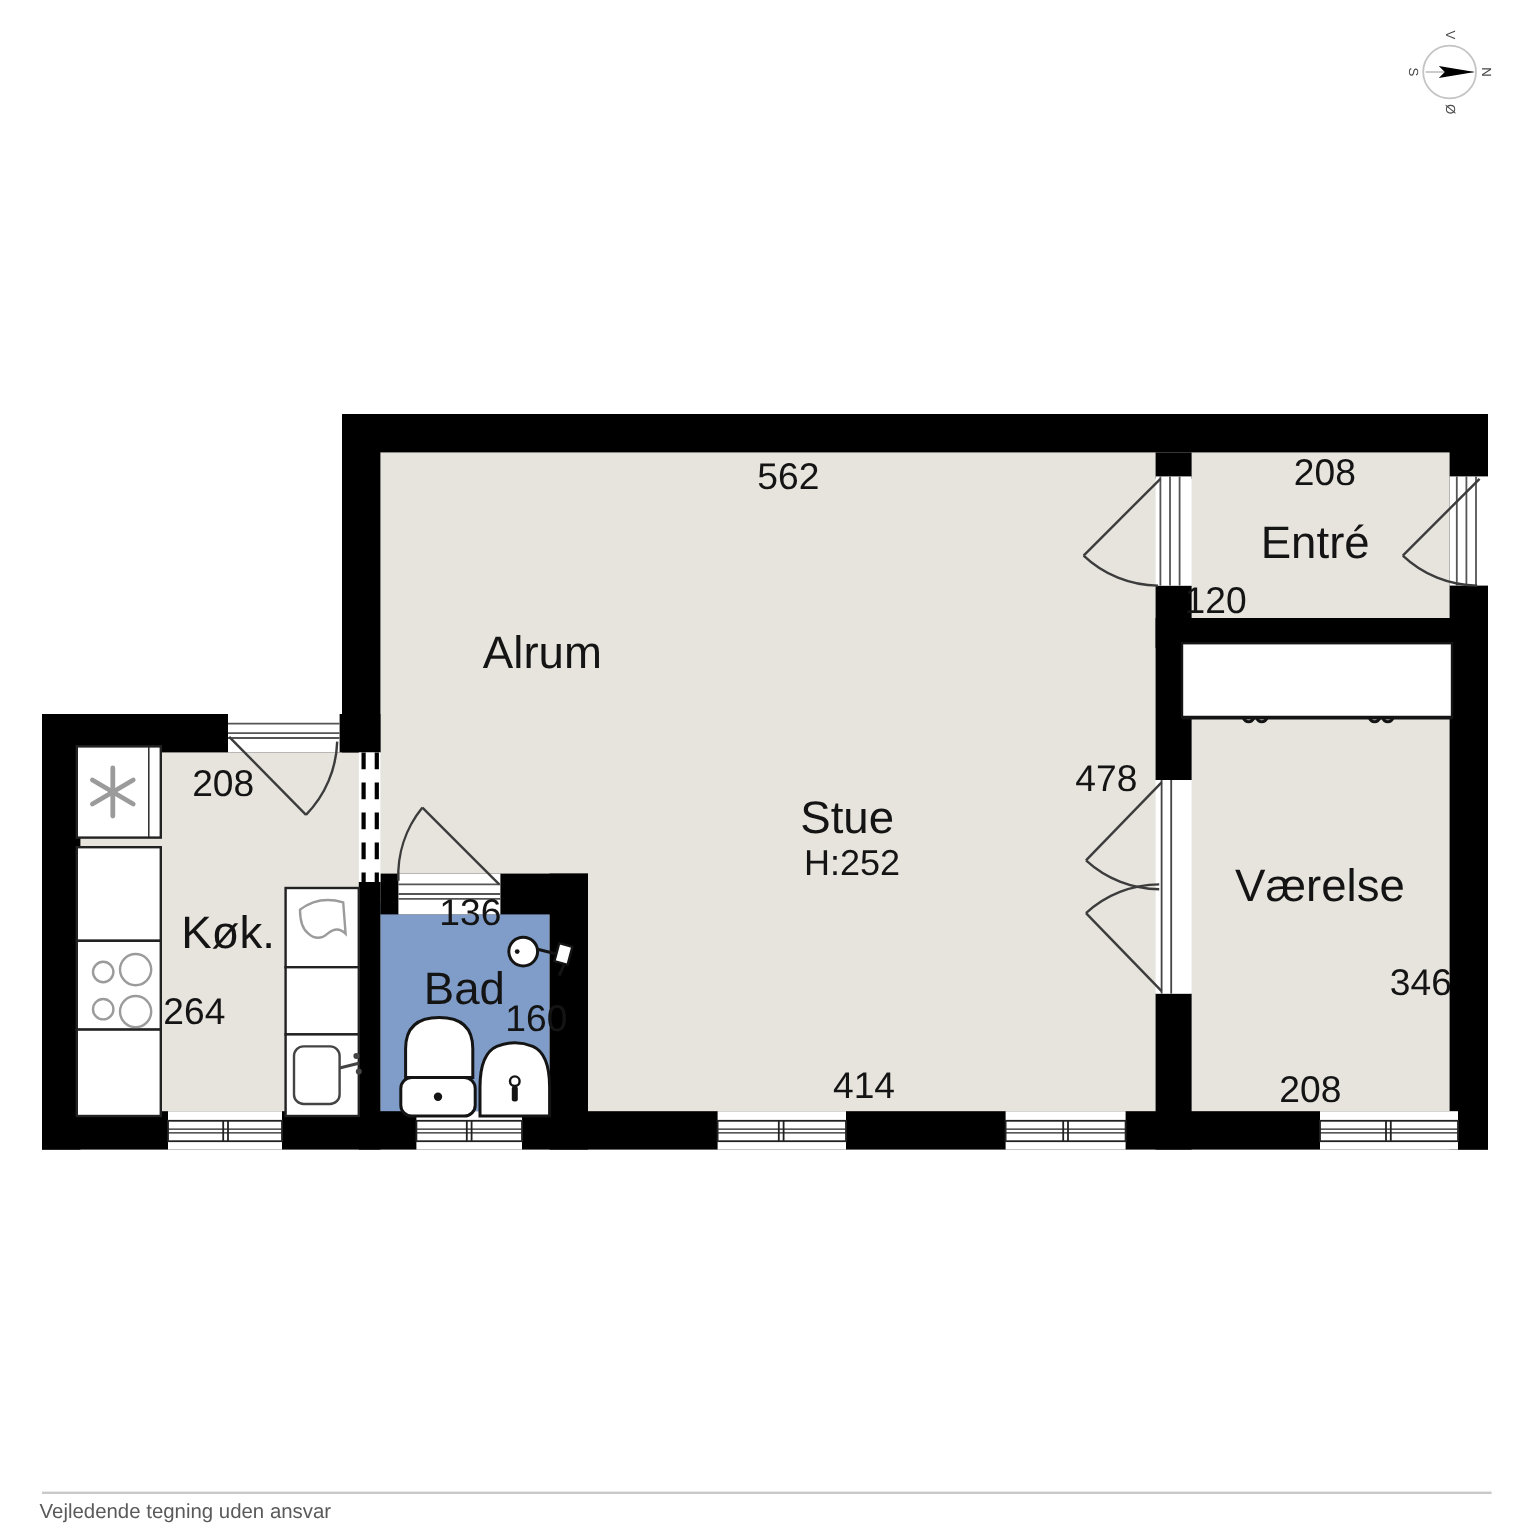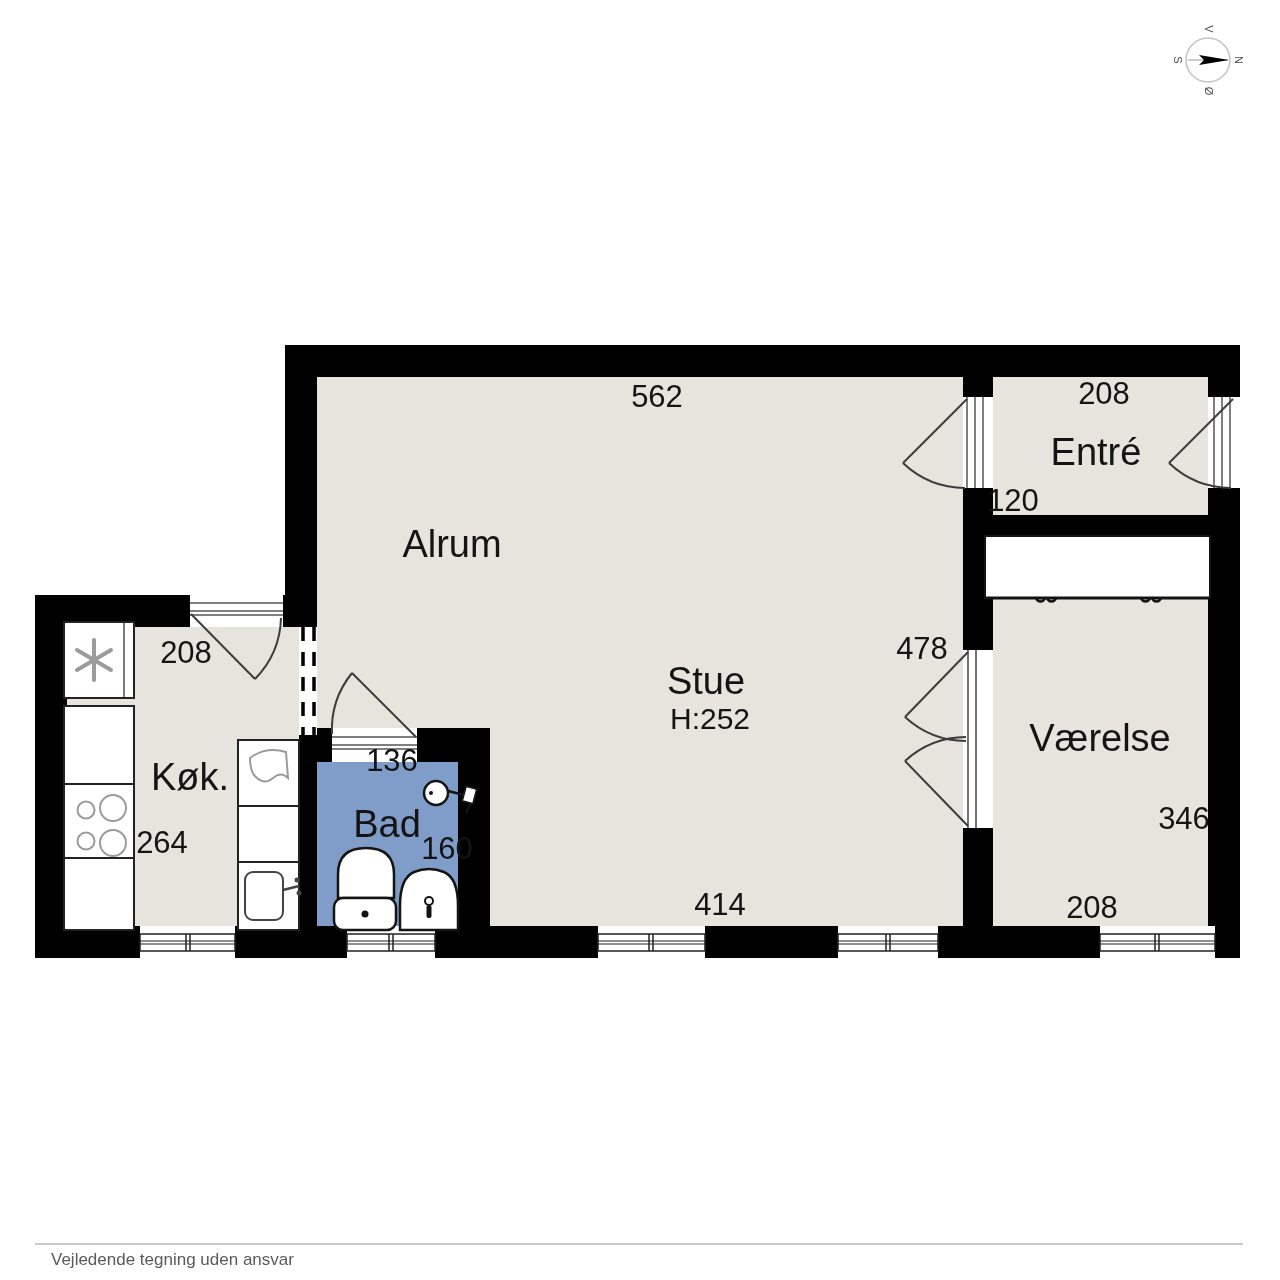--- a/index.html
+++ b/index.html
@@ -4,21 +4,21 @@
 <style>
   html,body{margin:0;padding:0;background:#fff;}
   .stage{position:relative;width:1280px;height:1280px;background:#fff;overflow:hidden;
          font-family:"Liberation Sans",sans-serif;}
   svg{display:block;}
   text{font-family:"Liberation Sans",sans-serif;}
   .room-label{font-size:38px;fill:#141414;}
   .dim-label{font-size:31px;fill:#141414;}
   .sub-label{font-size:30px;fill:#141414;}
   .compass-letter{font-size:11px;fill:#4a4a4a;}
-  .footer{position:absolute;left:33px;top:1250px;font-size:17px;color:#5a5a5a;margin-left:18px;}
+  .footer{position:absolute;left:33px;top:1250px;font-size:17px;color:#5a5a5a;}
   .footer-rule{position:absolute;left:35px;top:1243px;width:1208px;height:0;
                border-top:2px solid #c9c9c9;}
 </style>
 </head>
 <body>
 
 <div class="stage">
 <svg width="1280" height="1280" viewBox="0 0 1280 1280">
 
   <g>

